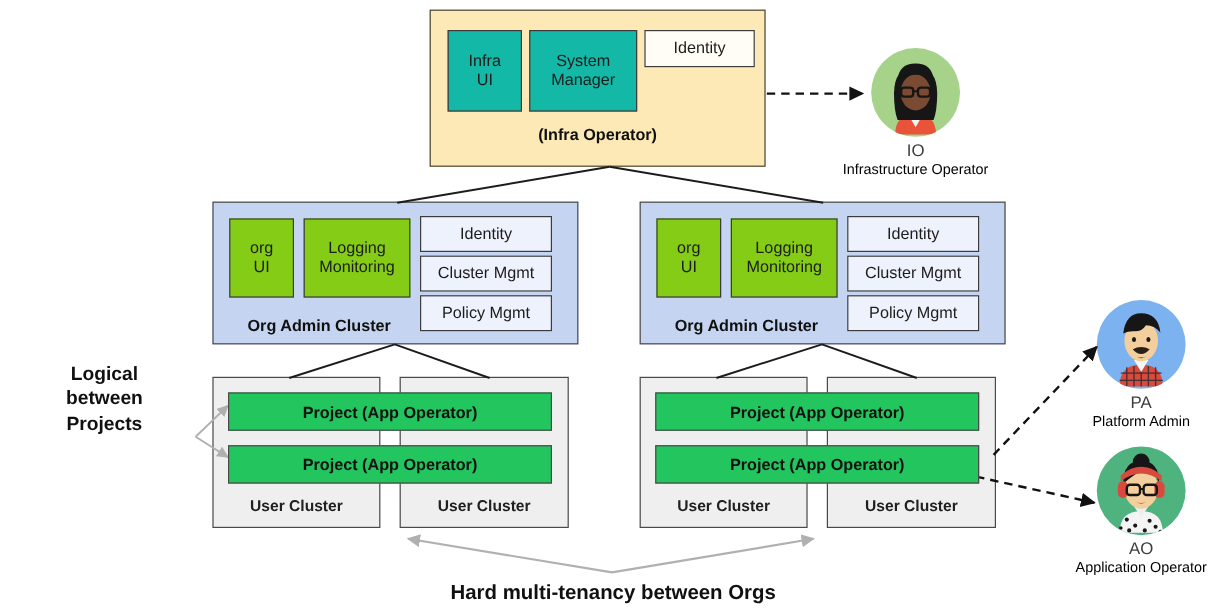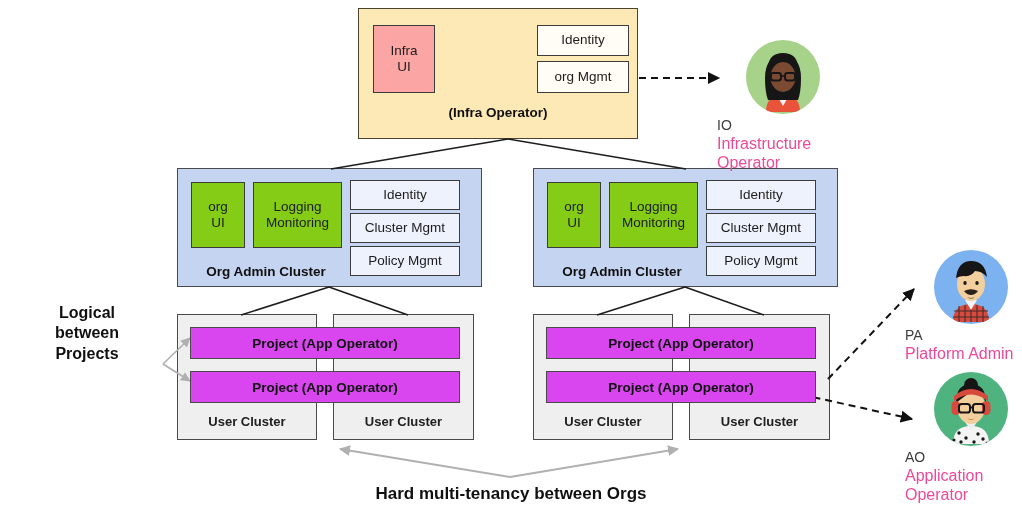--- a/index.html
+++ b/index.html
@@ -8,52 +8,52 @@
        -webkit-font-smoothing:antialiased;}
   #stage{position:relative;width:1022px;height:513px;background:#fff;}
 
   
   .abs{position:absolute;box-sizing:border-box;}
   .ctr{display:flex;align-items:center;justify-content:center;text-align:center;}
 
   
   .root-cluster{left:358px;top:8px;width:280px;height:131px;
       background:#fce9b6;border:1.5px solid #4a4330;}
-  .root-inner{background:#fca5a5;border:1.5px solid #3c3c3c;
+  .root-inner{background:#14b8a6;border:1.5px solid #3c3c3c;
       font-size:13.5px;color:#1c1c1c;line-height:1.22;}
   .root-title{left:358px;top:92px;width:280px;height:42px;
       font-size:13.5px;font-weight:bold;color:#101010;line-height:1.3;
       display:flex;flex-direction:column;align-items:center;justify-content:center;}
 
   
   .org-cluster{background:#c5d4f0;border:1.5px solid #4a4a4a;}
   .org-inner{background:#84cc16;border:1.5px solid #3c3c3c;
       font-size:13.5px;color:#1c1c1c;line-height:1.22;}
   .org-inner.wide{background:#eef2fc;}
   .org-title{font-size:13.5px;font-weight:bold;color:#101010;}
 
   
   .user-cluster{background:#efefef;border:1.5px solid #4a4a4a;}
   .user-label{font-size:13px;color:#202020;font-weight:bold;}
-  .project-bar{background:#d946ef;border:1.5px solid #4a4a4a;
+  .project-bar{background:#22c55e;border:1.5px solid #4a4a4a;
       font-size:13.5px;font-weight:bold;color:#101010;z-index:6;}
 
   
   .note-left{left:12px;top:303px;width:150px;
       font-size:16px;font-weight:bold;color:#101010;
       text-align:center;line-height:1.28;}
   .note-bottom{left:251px;top:484px;width:520px;
       font-size:17px;font-weight:bold;color:#101010;text-align:center;}
 
   
-  .persona{width:132px;margin-left:20px;}
+  .persona{width:132px;text-align:center;}
   .persona .avatar{width:74px;height:74px;border-radius:50%;
       margin:0 auto;position:relative;overflow:hidden;}
   .persona .pid{font-size:14px;color:#3c3c3c;margin-top:4px;line-height:1.1;}
-  .persona .pdesc{font-size:16px;color:#ec4899;margin-top:2px;line-height:1.15;}
+  .persona .pdesc{font-size:12px;color:#000000;margin-top:2px;line-height:1.15;}
 
   svg.layer{position:absolute;left:0;top:0;width:1022px;height:513px;
             pointer-events:none;z-index:1;}
 </style>
 </head>
 <body>
 
 <div id="stage">
 
   <svg class="layer">
@@ -84,25 +84,26 @@
 
     <path d="M510,477 L340,449" stroke="#b0b0b0" stroke-width="1.8" fill="none" marker-end="url(#ah-gray)"></path>
     <path d="M510,477 L678,449" stroke="#b0b0b0" stroke-width="1.8" fill="none" marker-end="url(#ah-gray)"></path>
   </svg>
 
   <div class="abs root-cluster"></div>
   <div class="abs root-inner ctr" style="left:373px;top:25px;width:62px;height:68px;flex-direction:column;">
     <span>Infra</span>
     <span>UI</span>
   </div>
+  <div class="abs root-inner ctr" style="left:441px;top:25px;width:90px;height:68px;flex-direction:column;">
+    <span>System</span>
+    <span>Manager</span>
+  </div>
   <div class="abs root-inner ctr" style="left:537px;top:25px;width:92px;height:31px;background:#fffdf5;">
     <span>Identity</span>
-  </div>
-  <div class="abs root-inner ctr" style="left:537px;top:61px;width:92px;height:32px;background:#fffdf5;">
-    <span>org Mgmt</span>
   </div>
   <div class="abs root-title">
     <span>(Infra Operator)</span>
   </div>
 
   <div class="abs org-cluster" style="left:177px;top:168px;width:305px;height:119px;"></div>
   <div class="abs org-inner ctr" style="left:191px;top:182px;width:54px;height:66px;flex-direction:column;">
     <span>org</span>
     <span>UI</span>
   </div>

